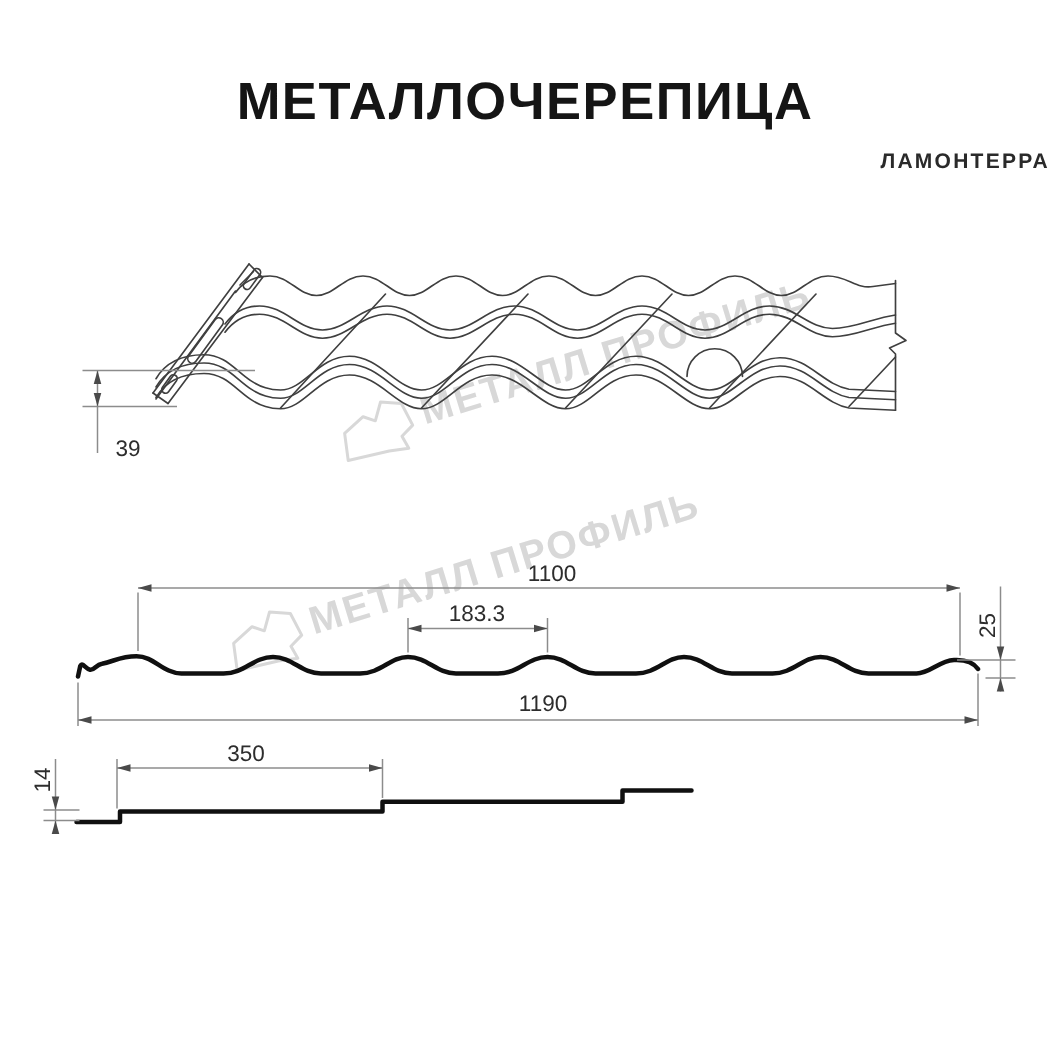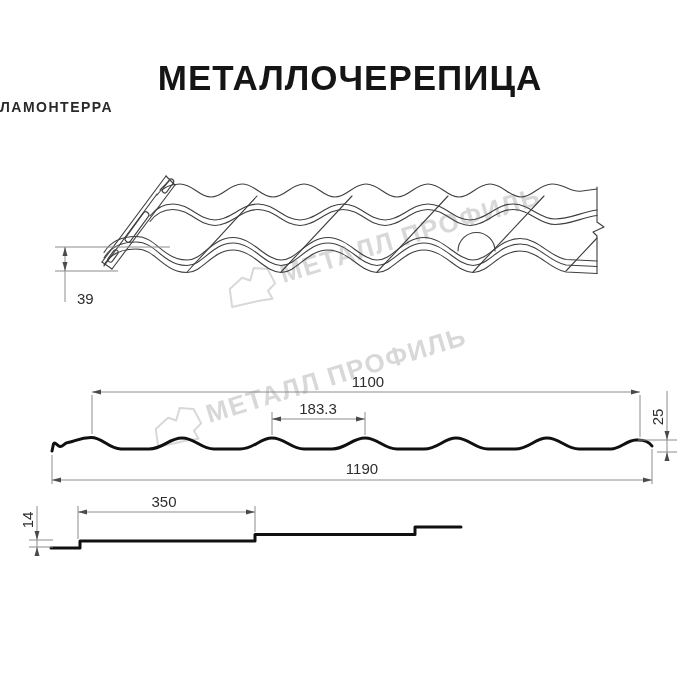--- a/index.html
+++ b/index.html
@@ -1,25 +1,25 @@
 <!DOCTYPE html>
 <html><head>
 <meta charset="utf-8">
 <style>
   html,body{margin:0;padding:0;background:#ffffff;}
   .canvas{
     position:relative;width:700px;height:700px;background:#ffffff;overflow:hidden;
     font-family:"Liberation Sans",sans-serif;
   }
   .title{
-    position:absolute;top:58px;left:0;width:700px;text-align:center;
+    position:absolute;top:48px;left:0;width:700px;text-align:center;
     font-size:35px;font-weight:bold;letter-spacing:1px;color:#151515;
   }
   .subtitle{
-    position:absolute;top:99px;left:0;width:700px;text-align:left;
+    position:absolute;top:99px;left:0;width:700px;text-align:right;
     font-size:14px;font-weight:bold;letter-spacing:1.5px;color:#2a2a2a;
   }
   svg{position:absolute;left:0;top:0;}
   svg text{font-family:"Liberation Sans",sans-serif;}
   .thin{stroke:#3f3f3f;stroke-width:1.1;fill:none;stroke-linecap:round;stroke-linejoin:round;}
   .thick{stroke:#101010;stroke-width:3;fill:none;stroke-linecap:round;stroke-linejoin:round;}
   .dim{stroke:#8c8c8c;stroke-width:1;fill:none;}
   .arr{fill:#4a4a4a;stroke:none;}
   .dim-label{font-size:15px;fill:#2d2d2d;}
   .wm-text{font-size:26px;font-weight:bold;fill:#d8d8d8;letter-spacing:1.5px;}

